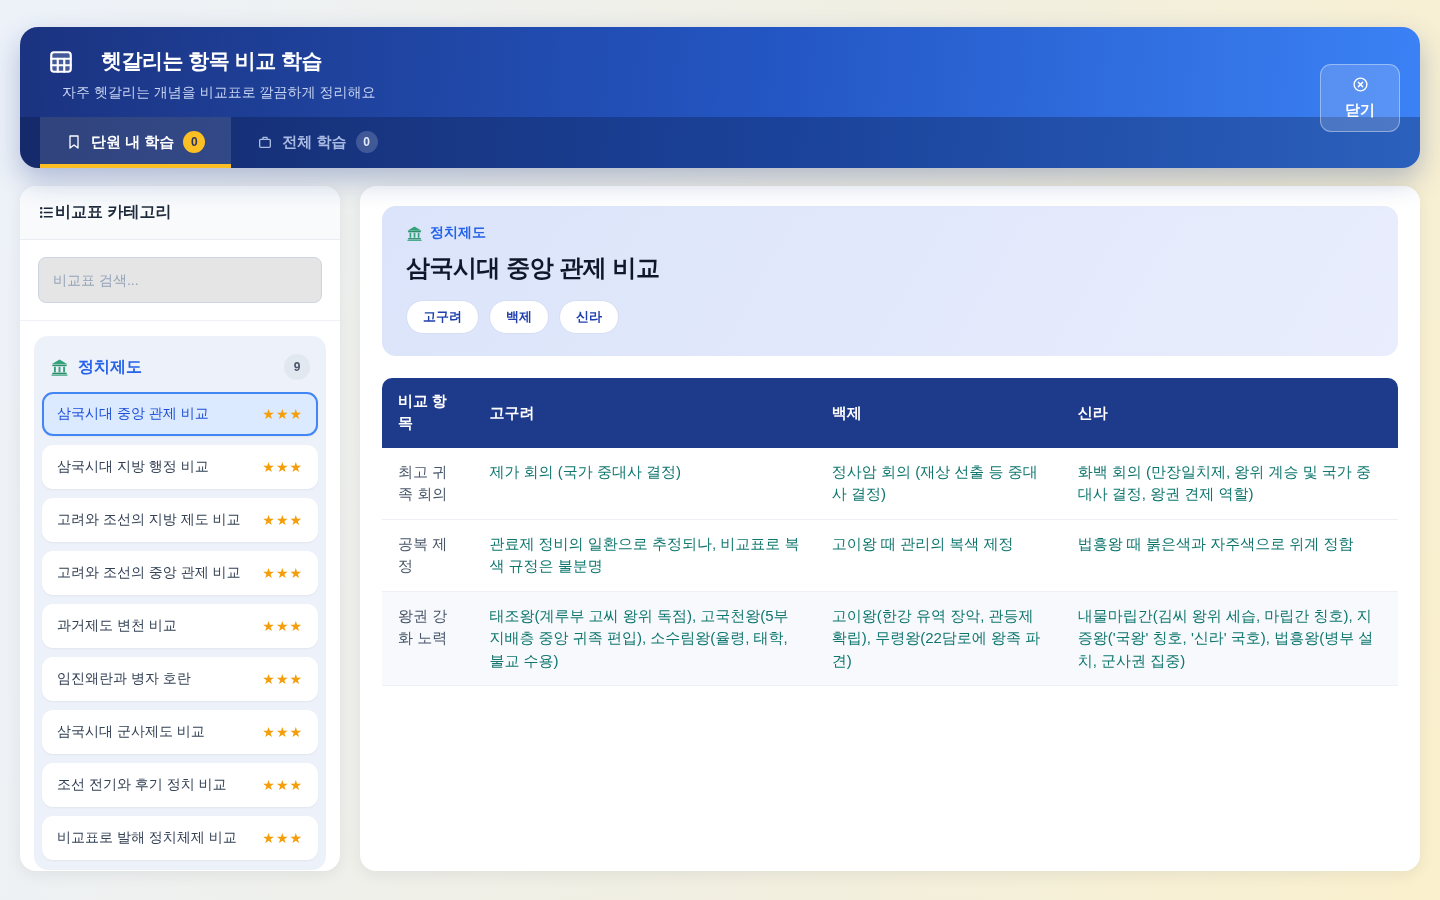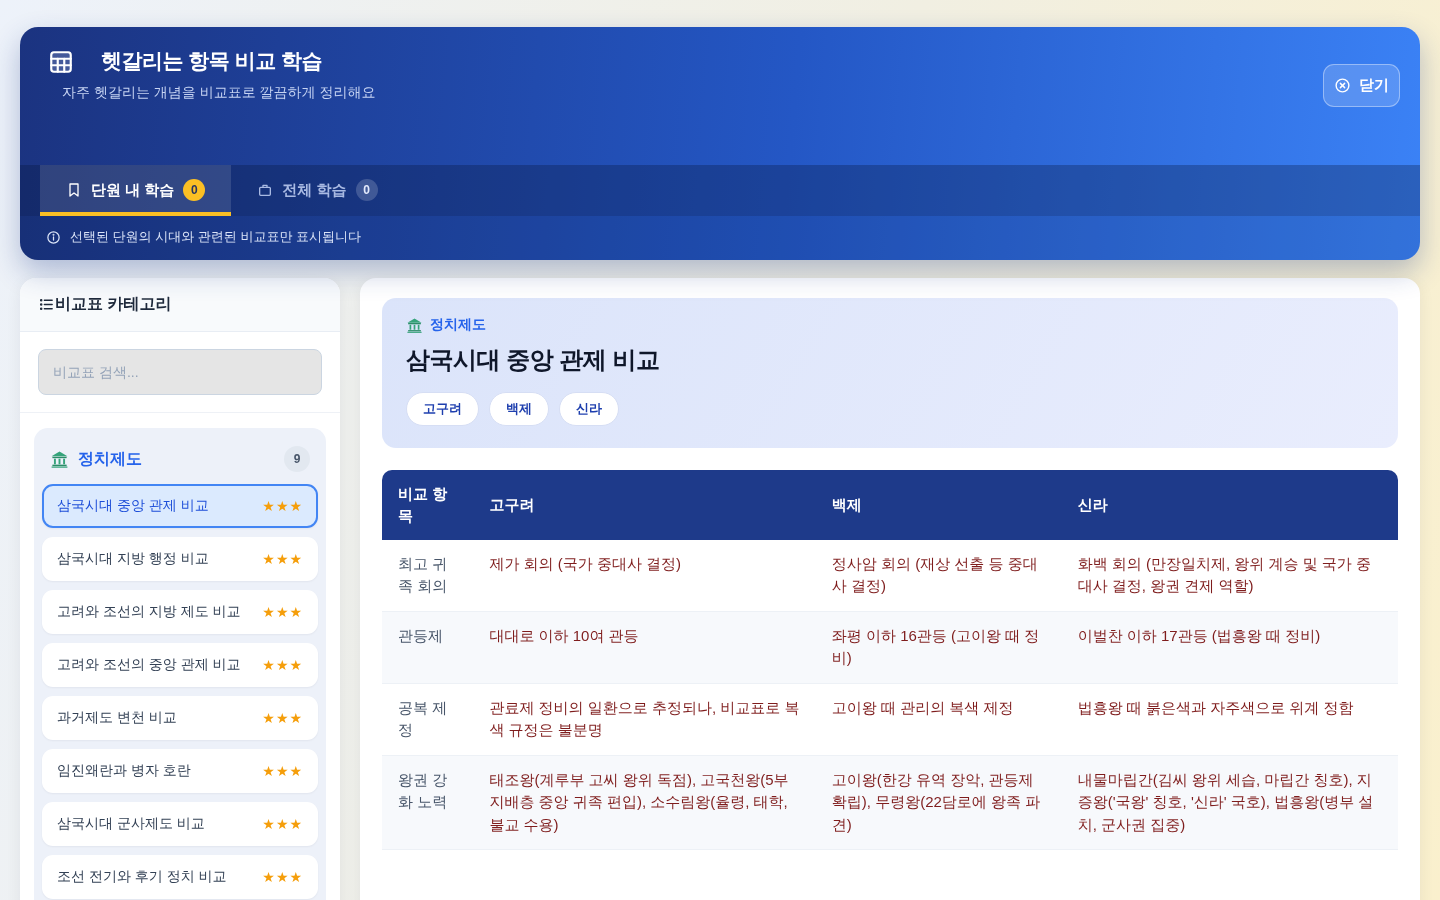--- a/index.html
+++ b/index.html
@@ -16,23 +16,23 @@
     background:linear-gradient(95deg,#1b3380 0%,#2457c5 55%,#3b82f6 100%);
     box-shadow:0 12px 28px rgba(30,58,138,.30);
   }
   .header-top { padding:20px 28px 15px; }
   .title-row { display:flex; align-items:flex-end; gap:27px; }
   .app-title { color:#fff; font-size:21px; font-weight:bold; letter-spacing:-0.5px; }
   .app-subtitle { margin-top:9px; margin-left:14px; color:#c7d4f3; font-size:14px; }
   .close-btn {
     position:absolute; top:37px; right:20px; display:flex; align-items:center; gap:8px;
     background:rgba(255,255,255,.16); border:1px solid rgba(255,255,255,.38);
-    color:#fff; font-size:15px; font-weight:bold; padding:11px 10px; border-radius:11px; cursor:pointer;
-  }
-  .tab-bar { display:flex; background:rgba(8,20,55,.30); padding-left:20px;margin-top:48px; }
+    color:#fff; font-size:15px; font-weight:bold; padding:11px 24px; border-radius:11px; cursor:pointer;flex-direction:column;
+  }
+  .tab-bar { display:flex; background:rgba(8,20,55,.30); padding-left:20px; }
   .tab {
     display:flex; align-items:center; gap:9px; padding:14px 26px 11px;
     font-size:15px; font-weight:bold; color:#a9bae3;
     border-bottom:4px solid transparent; cursor:pointer;
   }
   .tab.active { background:rgba(255,255,255,.12); color:#fff; border-bottom-color:#fbbf24; }
   .tab-badge {
     min-width:22px; height:22px; padding:0 6px; border-radius:11px;
     display:flex; align-items:center; justify-content:center; font-size:12px; font-weight:bold;
   }
@@ -92,24 +92,24 @@
   .tag {
     background:#fff; border:1px solid #d6def4; border-radius:17px;
     padding:7px 16px; color:#1e3fae; font-size:13px; font-weight:bold;
   }
 
   .cmp-table { width:100%; border-collapse:separate; border-spacing:0; margin-top:22px; }
   .cmp-table th {
     background:#1e3a8a; color:#fff; text-align:left; font-size:15px; font-weight:bold;
     padding:13px 16px; vertical-align:middle; line-height:1.45;
   }
-  .cmp-table th:first-child { border-radius:10px 0 0 0; }
+  .cmp-table th:first-child { border-radius:10px 0 0 0;font-family:Liberation Serif, serif; }
   .cmp-table th:last-child  { border-radius:0 10px 0 0; }
   .cmp-table td {
-    padding:13px 16px; font-size:15px; color:#7f1d1d; line-height:1.5;
+    padding:13px 16px; font-size:15px; color:#0f766e; line-height:1.5;
     border-bottom:1px solid #edf1f6; vertical-align:top; background:#fff;
   }
   .cmp-table tr.alt td { background:#f7f9fc; }
   .cmp-table td.item-col { color:#475569; }
 
   .icon { flex:none; display:inline-flex; align-items:center; justify-content:center; }
 </style>
 </head>
 <body>
 
@@ -155,30 +155,20 @@
         <svg width="16" height="16" viewBox="0 0 24 24" fill="none" stroke="currentColor" stroke-width="2" stroke-linejoin="round">
           <rect x="4" y="8" width="16" height="12" rx="1.5"></rect>
             <path d="M9 8V5h6v3"></path>
         </svg>
       </span>
       <span>전체 학습</span>
       <span class="tab-badge">0</span>
     </div>
   </div>
 
-  <div class="info-bar">
-    <span class="icon">
-      <svg width="15" height="15" viewBox="0 0 24 24" fill="none" stroke="#dbe4f8" stroke-width="2" stroke-linecap="round">
-        <circle cx="12" cy="12" r="9"></circle>
-          <line x1="12" y1="11" x2="12" y2="16"></line>
-          <circle cx="12" cy="7.5" r="0.6" fill="#dbe4f8"></circle>
-      </svg>
-    </span>
-    <span>선택된 단원의 시대와 관련된 비교표만 표시됩니다</span>
-  </div>
 </div>
 
 <div class="content">
 
   <div class="sidebar">
     <div class="sidebar-header">
       <span class="icon">
         <svg width="17" height="17" viewBox="0 0 24 24" fill="none" stroke="#1e293b" stroke-width="2" stroke-linecap="round">
           <line x1="9" y1="6" x2="20" y2="6"></line>
             <line x1="9" y1="12" x2="20" y2="12"></line>
@@ -291,26 +281,20 @@
             <th>신라</th>
           </tr>
         </thead>
       <tbody id="cmp-tbody">
           <tr>
             <td class="item-col">최고 귀족 회의</td>
             <td>제가 회의 (국가 중대사 결정)</td>
             <td>정사암 회의 (재상 선출 등 중대사 결정)</td>
             <td>화백 회의 (만장일치제, 왕위 계승 및 국가 중대사 결정, 왕권 견제 역할)</td>
           </tr>
-          <tr class="alt">
-            <td class="item-col">관등제</td>
-            <td>대대로 이하 10여 관등</td>
-            <td>좌평 이하 16관등 (고이왕 때 정비)</td>
-            <td>이벌찬 이하 17관등 (법흥왕 때 정비)</td>
-          </tr>
           <tr>
             <td class="item-col">공복 제정</td>
             <td>관료제 정비의 일환으로 추정되나, 비교표로 복색 규정은 불분명</td>
             <td>고이왕 때 관리의 복색 제정</td>
             <td>법흥왕 때 붉은색과 자주색으로 위계 정함</td>
           </tr>
           <tr class="alt">
             <td class="item-col">왕권 강화 노력</td>
             <td>태조왕(계루부 고씨 왕위 독점), 고국천왕(5부 지배층 중앙 귀족 편입), 소수림왕(율령, 태학, 불교 수용)</td>
             <td>고이왕(한강 유역 장악, 관등제 확립), 무령왕(22담로에 왕족 파견)</td>

